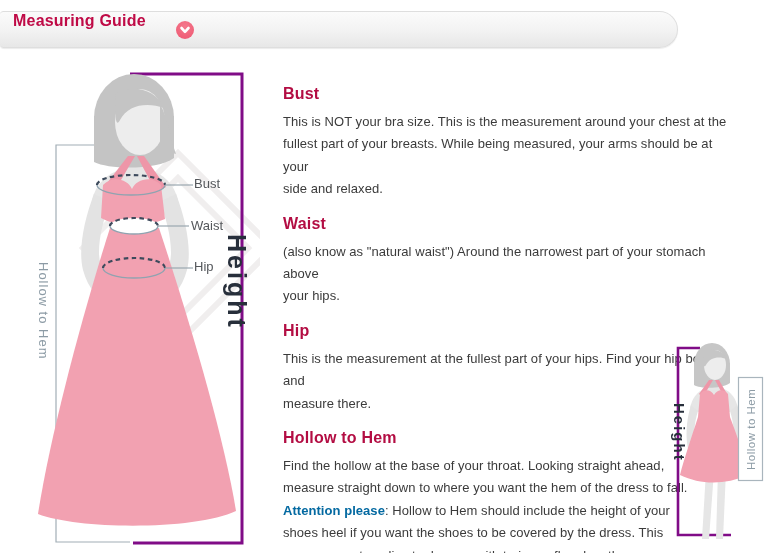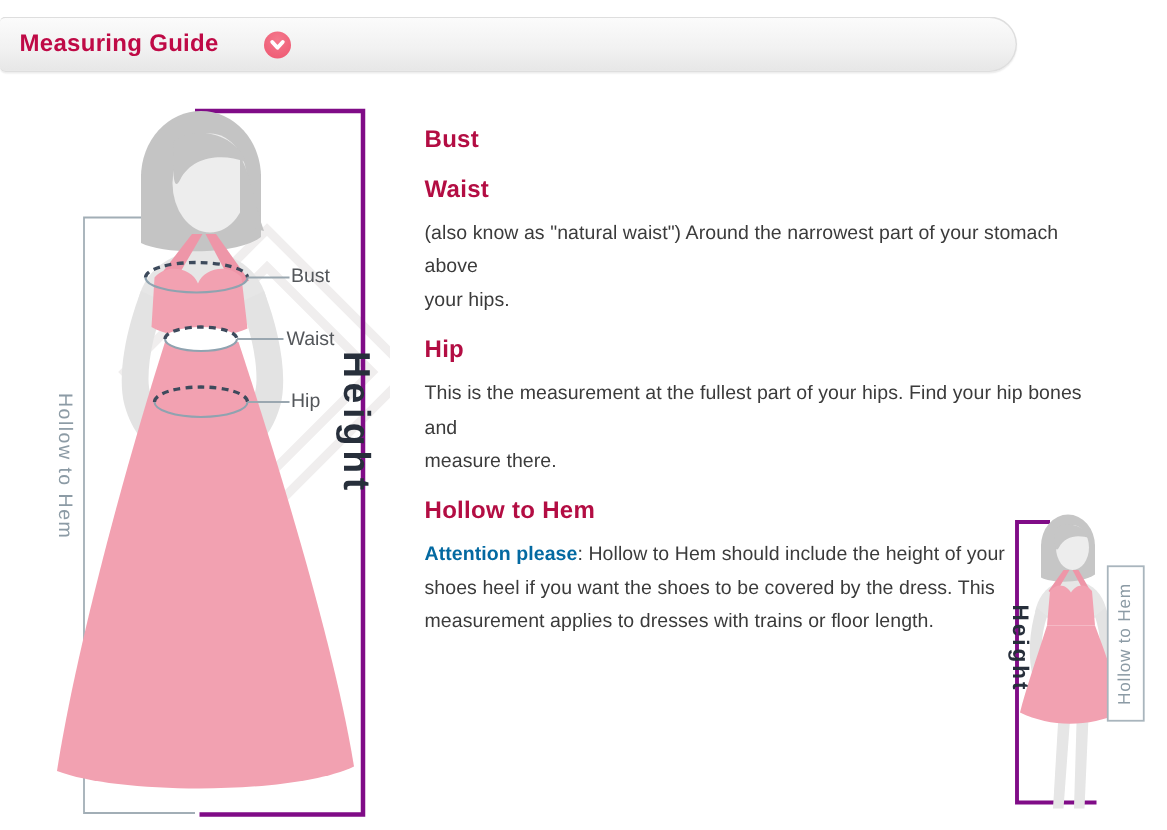--- a/index.html
+++ b/index.html
@@ -8,21 +8,21 @@
     font-family:"Liberation Sans","DejaVu Sans",sans-serif;
     -webkit-font-smoothing:antialiased;
   }
   
   .header-bar{
     position:absolute;left:0;top:11px;width:678px;height:37px;
     background:linear-gradient(#FBFBFB,#F2F2F2 55%,#E7E7E7);
     border:1px solid #DEDEDE;border-left:none;
     border-radius:4px 20px 20px 4px;
     box-shadow:0 1px 1px rgba(0,0,0,0.08);
-    display:flex;align-items:center;
+    display:flex;align-items:flex-start;
     box-sizing:border-box;
   }
   .header-title{
     margin-left:13px;font-size:16px;font-weight:bold;color:#BF0A46;
     letter-spacing:0.2px;
   }
   .chevron-badge{
     position:absolute;left:176px;top:50%;transform:translateY(-50%);
     width:18px;height:18px;border-radius:50%;
     background:radial-gradient(circle at 50% 30%,#F4798D,#EE5670);
@@ -133,34 +133,39 @@
   <div class="meas-label" style="left:166px;top:119px;">Bust</div>
   <div class="meas-label" style="left:163px;top:161px;">Waist</div>
   <div class="meas-label" style="left:166px;top:202px;">Hip</div>
   <div class="v-text hollow-big">Hollow to Hem</div>
   <div class="v-text height-big">Height</div>
 </div>
 
 <div class="text-col">
   <div class="section">
     <h2>Bust</h2>
+    <p>This is NOT your bra size. This is the measurement around your chest at the
+fullest part of your breasts. While being measured, your arms should be at your
+side and relaxed.</p>
   </div>
   <div class="section">
     <h2>Waist</h2>
     <p>(also know as "natural waist") Around the narrowest part of your stomach above
 your hips.</p>
   </div>
   <div class="section">
     <h2>Hip</h2>
     <p>This is the measurement at the fullest part of your hips. Find your hip bones and
 measure there.</p>
   </div>
   <div class="section">
     <h2>Hollow to Hem</h2>
-    <p><span class="attention">Attention please</span><span>: Hollow to Hem should include the height of your
+    <p><span>Find the hollow at the base of your throat. Looking straight ahead,
+measure straight down to where you want the hem of the dress to fall.
+</span><span class="attention">Attention please</span><span>: Hollow to Hem should include the height of your
 shoes heel if you want the shoes to be covered by the dress. This
 measurement applies to dresses with trains or floor length.</span></p>
   </div>
 </div>
 
 <div class="fig-small">
   <svg width="114" height="220" viewBox="0 0 114 220">
 
     <polyline points="37,15 15,15 15,202 68,202" fill="none" stroke="#800C87" stroke-width="2.6"></polyline>
     <g>

